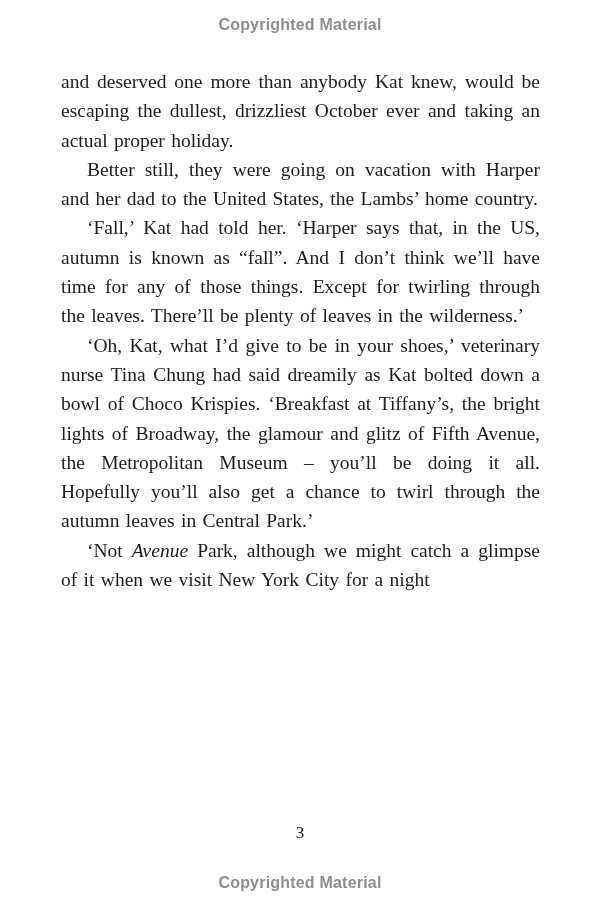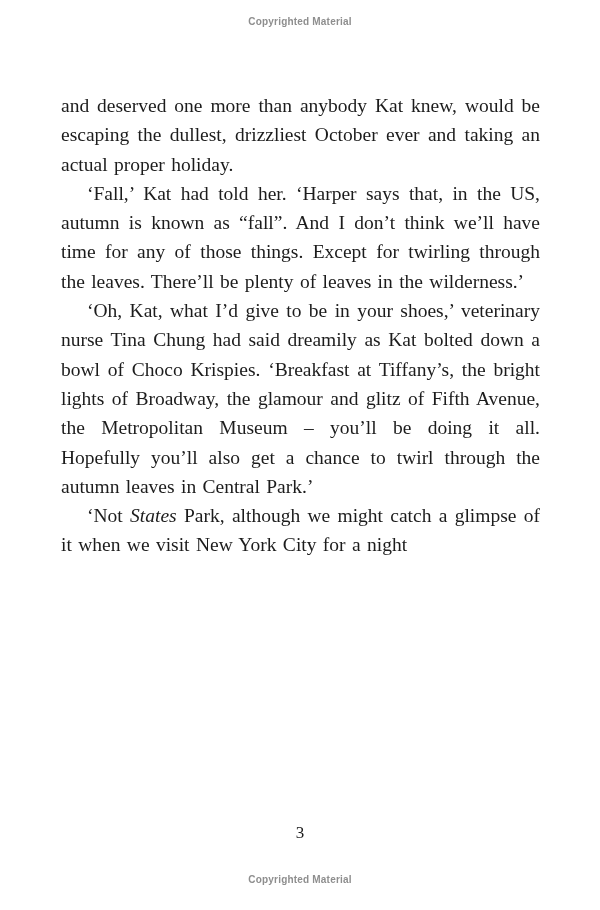--- a/index.html
+++ b/index.html
@@ -13,38 +13,37 @@
     position: relative;
     overflow: hidden;
     font-family: "Liberation Serif", serif;
   }
   .notice {
     position: absolute;
     left: 0;
     width: 600px;
     text-align: center;
     font-family: "Liberation Sans", sans-serif;
-    font-size: 10px;
+    font-size: 16px;
     font-weight: 700;
     color: #8e8e8e;
     letter-spacing: 0.2px;
   }
   .notice-top { top: 16px; }
   .notice-bottom { top: 874px; }
   .body-text {
     position: absolute;
     left: 61px;
     top: 67px;
     width: 479px;
     font-size: 19.5px;
     line-height: 29.3px;
     color: #1c1c1c;
     text-align: justify;
     text-justify: inter-word;
-    margin-top: 24px;
   }
   .body-text p {
     margin: 0;
     padding: 0;
     text-indent: 26px;
     word-spacing: 1.5px;
   }
   .body-text p.no-indent {
     text-indent: 0;
   }
@@ -64,22 +63,23 @@
 </style>
 </head>
 <body>
 
 <div class="page">
 
   <div class="notice notice-top">Copyrighted Material</div>
 
   <div class="body-text">
     <p class="no-indent">and deserved one more than anybody Kat knew, would be escaping the dullest, drizzliest October ever and taking an actual proper holiday.</p>
+    <p>Better still, they were going on vacation with Harper and her dad to the United States, the Lambs’ home country.</p>
     <p>‘Fall,’ Kat had told her. ‘Harper says that, in the US, autumn is known as “fall”. And I don’t think we’ll have time for any of those things. Except for twirling through the leaves. There’ll be plenty of leaves in the wilderness.’</p>
     <p>‘Oh, Kat, what I’d give to be in your shoes,’ veterinary nurse Tina Chung had said dreamily as Kat bolted down a bowl of Choco Krispies. ‘Breakfast at Tiffany’s, the bright lights of Broadway, the glamour and glitz of Fifth Avenue, the Metropolitan Museum – you’ll be doing it all. Hopefully you’ll also get a chance to twirl through the autumn leaves in Central Park.’</p>
-    <p><span>‘Not </span><span class="italic">States</span><span> Park, although we might catch a glimpse of it when we visit New York City for a night</span></p>
+    <p><span>‘Not </span><span class="italic">Avenue</span><span> Park, although we might catch a glimpse of it when we visit New York City for a night</span></p>
   </div>
 
   <div class="page-number">3</div>
 
   <div class="notice notice-bottom">Copyrighted Material</div>
 
 </div>
 
 </body></html>

